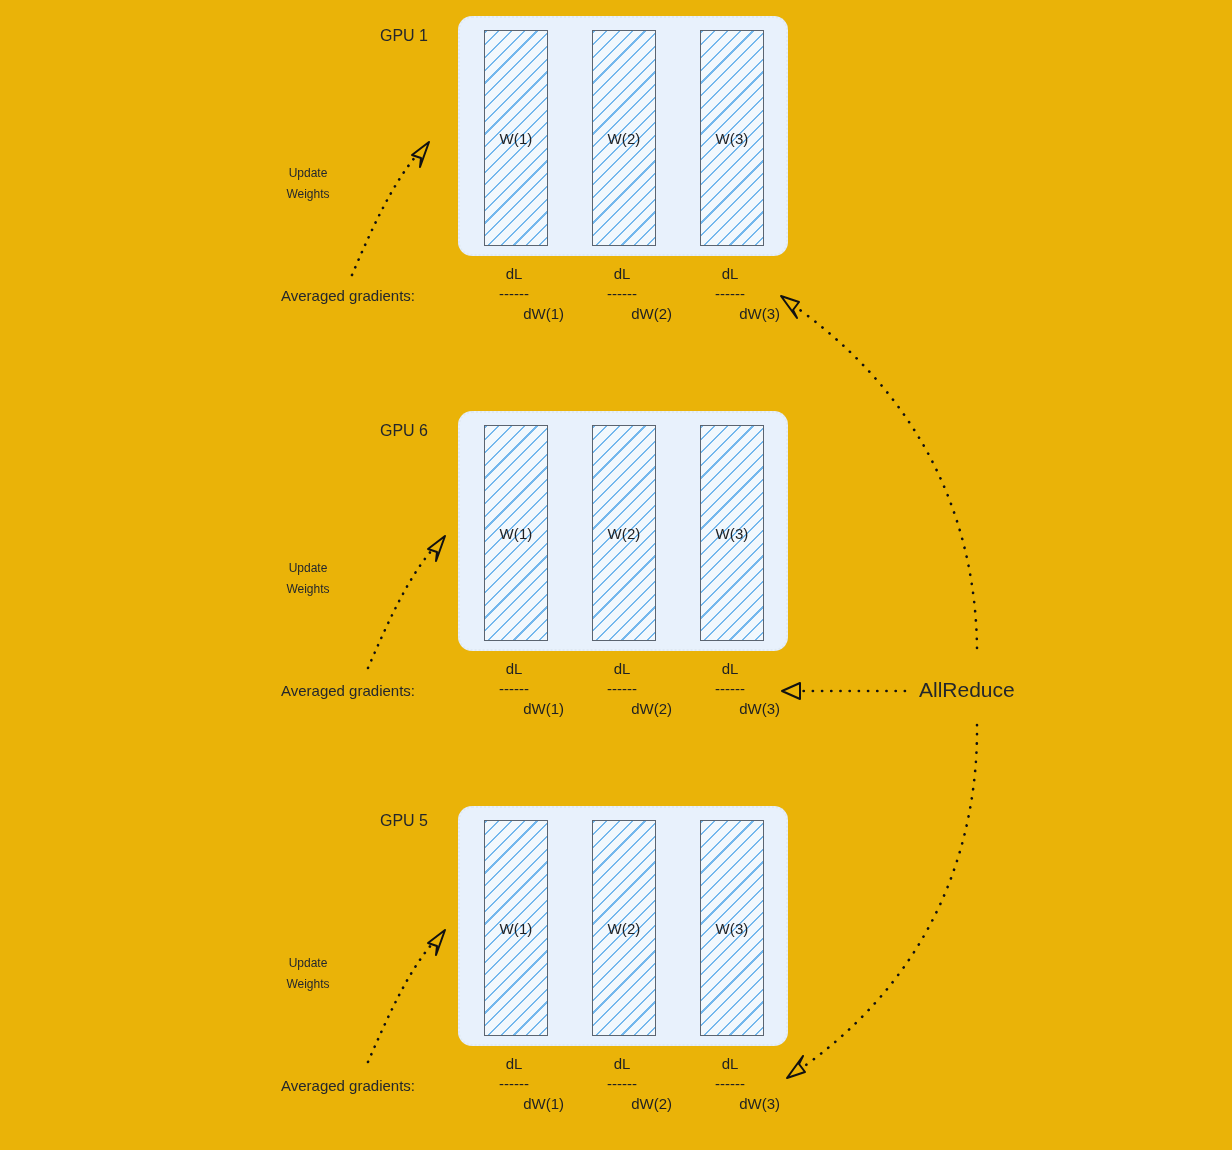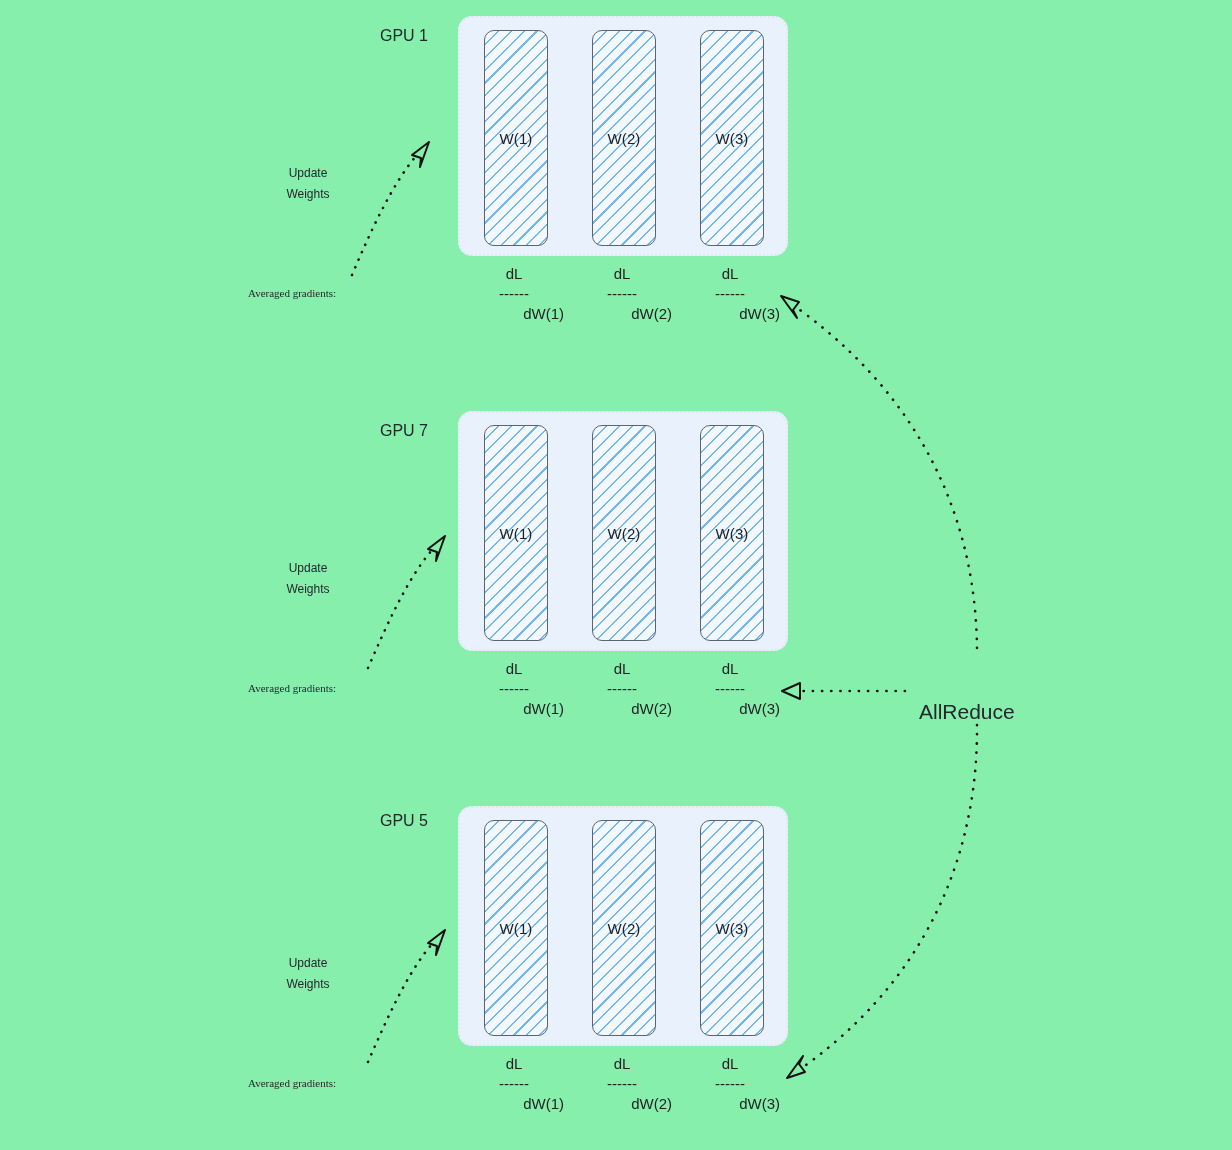--- a/index.html
+++ b/index.html
@@ -8,21 +8,21 @@
     background: #ffffff;
   }
   body {
     font-family: "Liberation Sans", sans-serif;
     color: #1f2023;
   }
   #canvas {
     position: relative;
     width: 1232px;
     height: 1150px;
-    background: #86efac;
+    background: #eab308;
     overflow: hidden;
   }
   svg.overlay {
     position: absolute;
     left: 0;
     top: 0;
     width: 1232px;
     height: 1150px;
     pointer-events: none;
   }
@@ -43,45 +43,44 @@
     background: #e8f1fc;
     border: 2px dotted #dfe9f4;
     border-radius: 14px;
     box-sizing: border-box;
   }
 
   .weight-col {
     position: absolute;
     box-sizing: border-box;
     border: 1.6px solid #5b6470;
-    border-radius: 10px;
+    border-radius: 0;
     background-color: #f2f8fd;
     background-image: repeating-linear-gradient(
         135deg,
         rgba(109,180,236,0.95) 0px,
         rgba(109,180,236,0.95) 1.6px,
         rgba(242,248,253,0) 1.6px,
         rgba(242,248,253,0) 9px);
     display: flex;
     align-items: center;
     justify-content: center;
   }
   .weight-label {
     font-size: 15px;
     color: #1f2023;
     background: transparent;
     letter-spacing: 0.1px;
   }
   .grad-caption {
     position: absolute;
-    font-size: 11px;
-    color: #24272c;
-    white-space: nowrap;
-    text-align: left;
-    font-family: Liberation Serif, serif;
+    font-size: 15px;
+    color: #24272c;
+    white-space: nowrap;
+    text-align: center;
   }
   .fraction {
     position: absolute;
     text-align: center;
     font-size: 15px;
     line-height: 20px;
     color: #1f2023;
     white-space: nowrap;
   }
   .fraction .num { display: block; text-align: center; }
@@ -144,21 +143,21 @@
       <span class="den">dW(2)</span>
     </div>
     <div class="fraction" style="left:680px; top:264px; width:100px;">
       <span class="num">dL</span>
       <span class="bar">------</span>
       <span class="den">dW(3)</span>
     </div>
   </div>
 
   <div class="gpu-group">
-    <div class="gpu-label" style="left:318px; top:422px; width:110px;">GPU 7</div>
+    <div class="gpu-label" style="left:318px; top:422px; width:110px;">GPU 6</div>
 
     <div class="gpu-box" style="left:458px; top:411px; width:330px; height:240px;">
       <div class="weight-col" style="left:24px; top:12px; width:64px; height:216px;">
         <span class="weight-label">W(1)</span>
       </div>
       <div class="weight-col" style="left:132px; top:12px; width:64px; height:216px;">
         <span class="weight-label">W(2)</span>
       </div>
       <div class="weight-col" style="left:240px; top:12px; width:64px; height:216px;">
         <span class="weight-label">W(3)</span>
@@ -221,21 +220,21 @@
       <span class="bar">------</span>
       <span class="den">dW(2)</span>
     </div>
     <div class="fraction" style="left:680px; top:1054px; width:100px;">
       <span class="num">dL</span>
       <span class="bar">------</span>
       <span class="den">dW(3)</span>
     </div>
   </div>
 
-  <div class="allreduce-label" style="left:919px; top:700px;">AllReduce</div>
+  <div class="allreduce-label" style="left:919px; top:678px;">AllReduce</div>
 
   <svg class="overlay" viewBox="0 0 1232 1150">
 
     <g>
       <path d="M 352,275 C 372,228 392,185 416,156" fill="none" stroke="#111111" stroke-width="2.6" stroke-linecap="round" stroke-dasharray="0.2 8"></path>
       <path d="M 429,142 L 412,155 L 421,158 L 420,167 Z" fill="none" stroke="#111111" stroke-width="2" stroke-linejoin="round"></path>
     </g>
     <g>
       <path d="M 368,668 C 388,622 408,578 432,550" fill="none" stroke="#111111" stroke-width="2.6" stroke-linecap="round" stroke-dasharray="0.2 8"></path>
       <path d="M 445,536 L 428,549 L 437,552 L 436,561 Z" fill="none" stroke="#111111" stroke-width="2" stroke-linejoin="round"></path>

